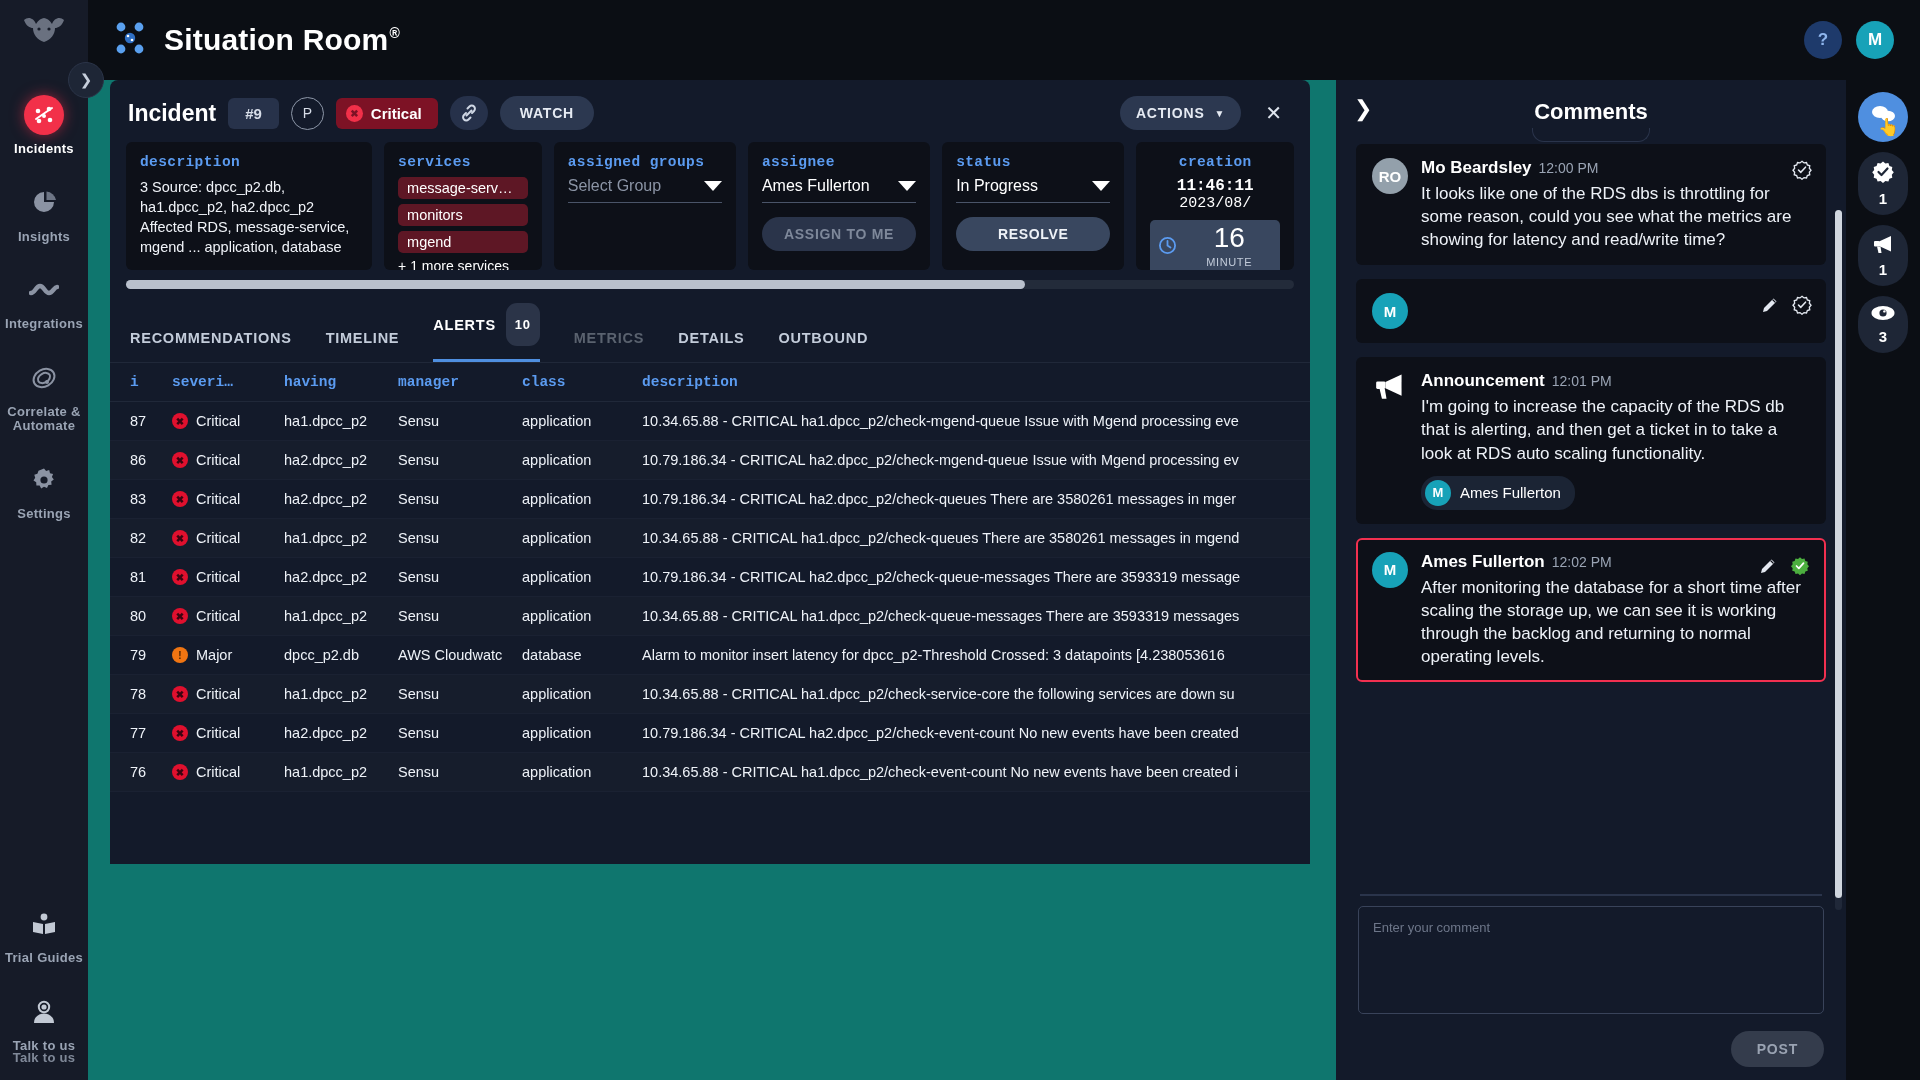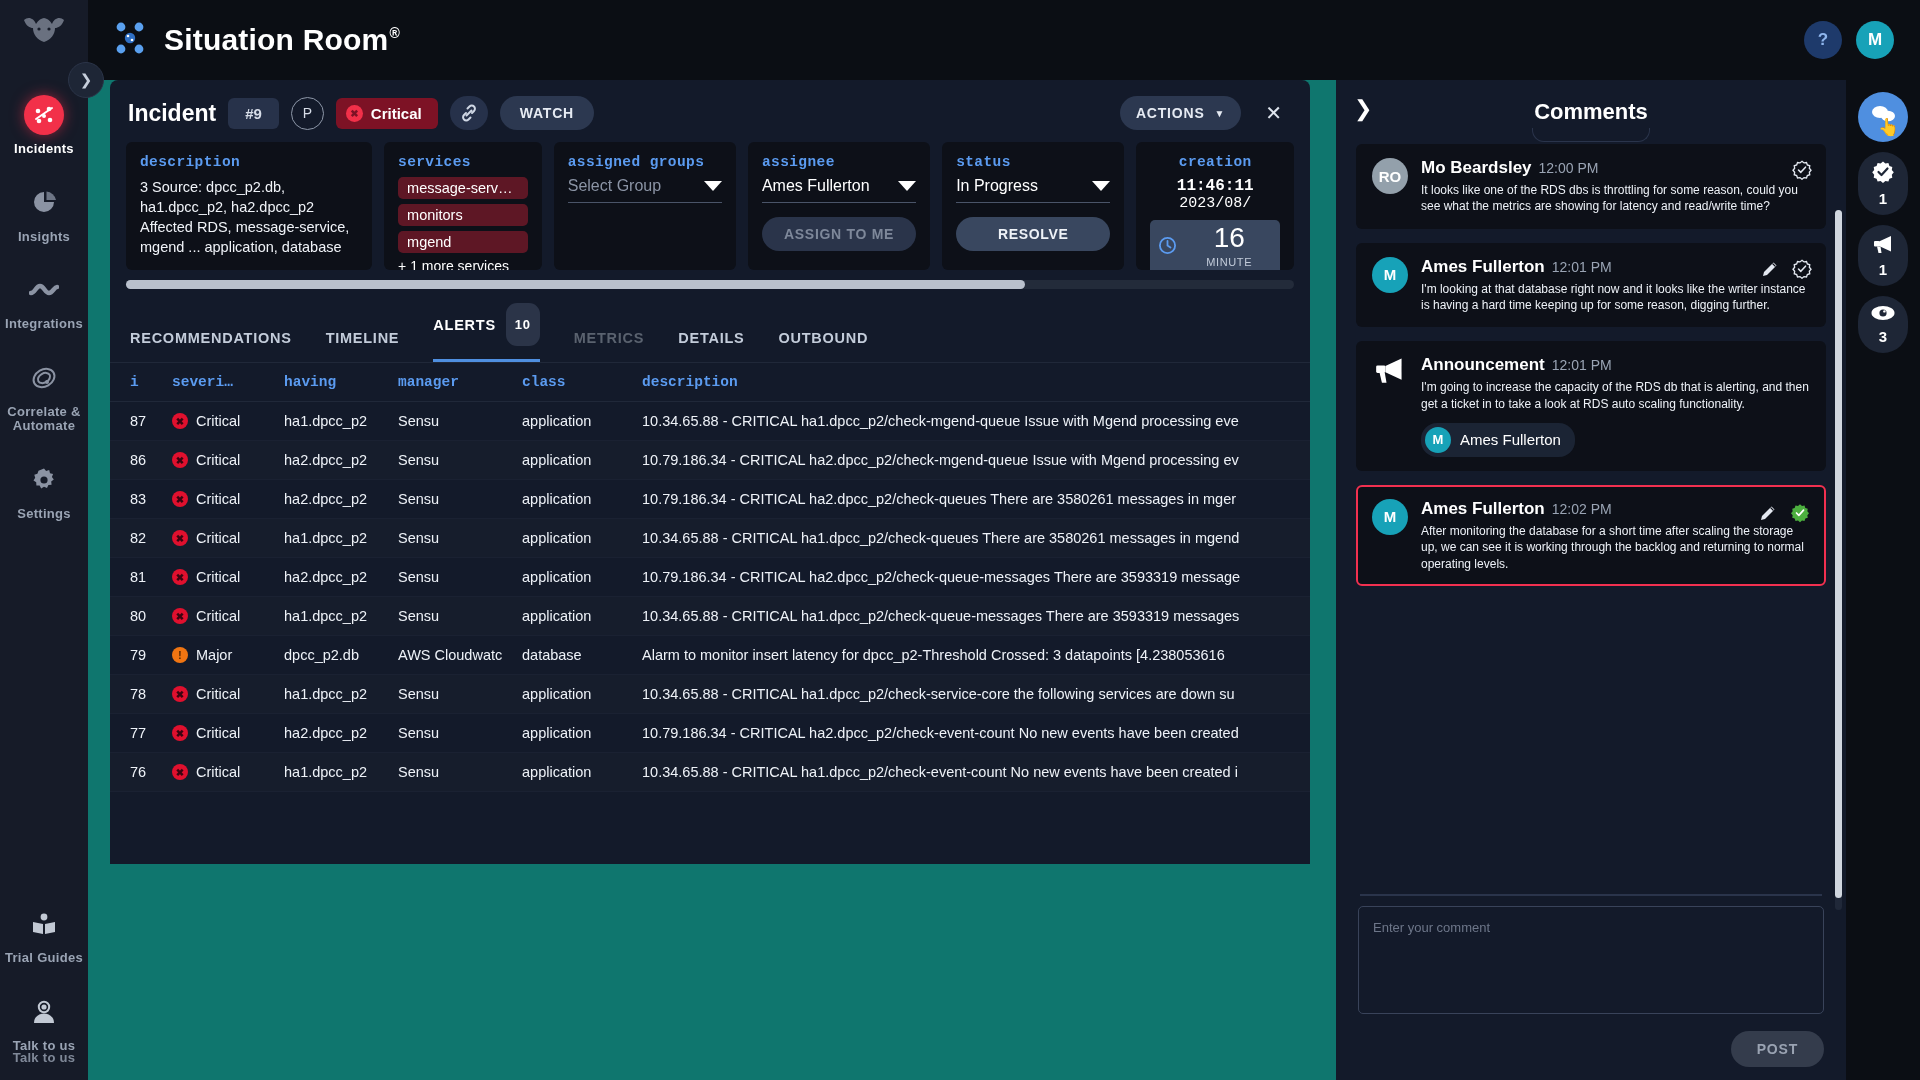--- a/index.html
+++ b/index.html
@@ -204,21 +204,21 @@
   .cm-card.highlight { border: 2px solid #f23050; padding: 12px 14px; }
   .cm-row { display: flex; gap: 13px; }
   .cm-avatar {
     width: 36px; height: 36px; border-radius: 50%; flex: 0 0 36px;
     display: flex; align-items: center; justify-content: center;
     font-size: 15px; font-weight: 700; color: #fff;
   }
   .cm-body { flex: 1; }
   .cm-name { font-size: 17px; font-weight: 700; color: #fff; }
   .cm-time { font-size: 14px; color: #9aa4b4; margin-left: 7px; font-weight: 400; }
-  .cm-text { margin-top: 4px; font-size: 12px; line-height: 1.36; color: #eef2f8; }
+  .cm-text { margin-top: 4px; font-size: 17px; line-height: 1.36; color: #eef2f8; }
   .cm-actions { position: absolute; right: 14px; top: 16px; display: flex; align-items: center; gap: 13px; }
   .ic-btn { cursor: pointer; display: flex; }
   .ann-author {
     display: inline-flex; align-items: center; gap: 9px; margin-top: 11px;
     background: #1b2troduction; background: #1b2434; border-radius: 16px; padding: 4px 14px 4px 4px;
   }
   .ann-av { width: 26px; height: 26px; border-radius: 50%; background: #17a2b8; color: #fff;
     display:flex;align-items:center;justify-content:center;font-size:13px;font-weight:700; }
   .ann-name { font-size: 15px; color: #fff; }
 
@@ -639,24 +639,20 @@
               </span>
               <span class="ic-btn">
                 <svg width="20" height="20" viewBox="0 0 24 24">
                   <path d="M12 1.5l2.4 2 3 -.5 1 2.9 2.9 1 -.5 3 2 2.4 -2 2.4 .5 3 -2.9 1 -1 2.9 -3 -.5 -2.4 2 -2.4 -2 -3 .5 -1 -2.9 -2.9 -1 .5 -3 -2 -2.4 2 -2.4 -.5 -3 2.9 -1 1 -2.9 3 .5z" fill="none" stroke="#e3e8f0" stroke-width="1.6"></path>
                   <path d="M7.8 12 L10.6 14.8 L16.2 8.6" stroke="#e3e8f0" stroke-width="1.9" fill="none" stroke-linecap="round" stroke-linejoin="round"></path>
                 </svg>
               </span>
             </div>
             <div class="cm-row">
               <div class="cm-avatar" style="background:#17a2b8">M</div>
-              <div class="cm-body">
-                <div><span class="cm-name">Ames Fullerton</span><span class="cm-time">12:01 PM</span></div>
-                <div class="cm-text">I'm looking at that database right now and it looks like the writer instance is having a hard time keeping up for some reason, digging further.</div>
-              </div>
             </div>
           </div>
           <div class="cm-card">
             <div class="cm-row">
               <span style="flex:0 0 36px"><svg width="36" height="30" viewBox="0 0 30 26">
                   <path d="M25 3 L11 9.5 L11 15 L25 21.5 Z" fill="#fff"></path>
                   <rect x="3" y="9" width="8" height="6.5" rx="1.2" fill="#fff"></rect>
                   <path d="M6 15.5 L8 24 L12 24 L10.5 15.5 Z" fill="#fff"></path>
                 </svg></span>
               <div class="cm-body"><div><span class="cm-name">Announcement</span><span class="cm-time">12:01 PM</span></div><div class="cm-text">I'm going to increase the capacity of the RDS db that is alerting, and then get a ticket in to take a look at RDS auto scaling functionality.</div><div class="ann-author">

